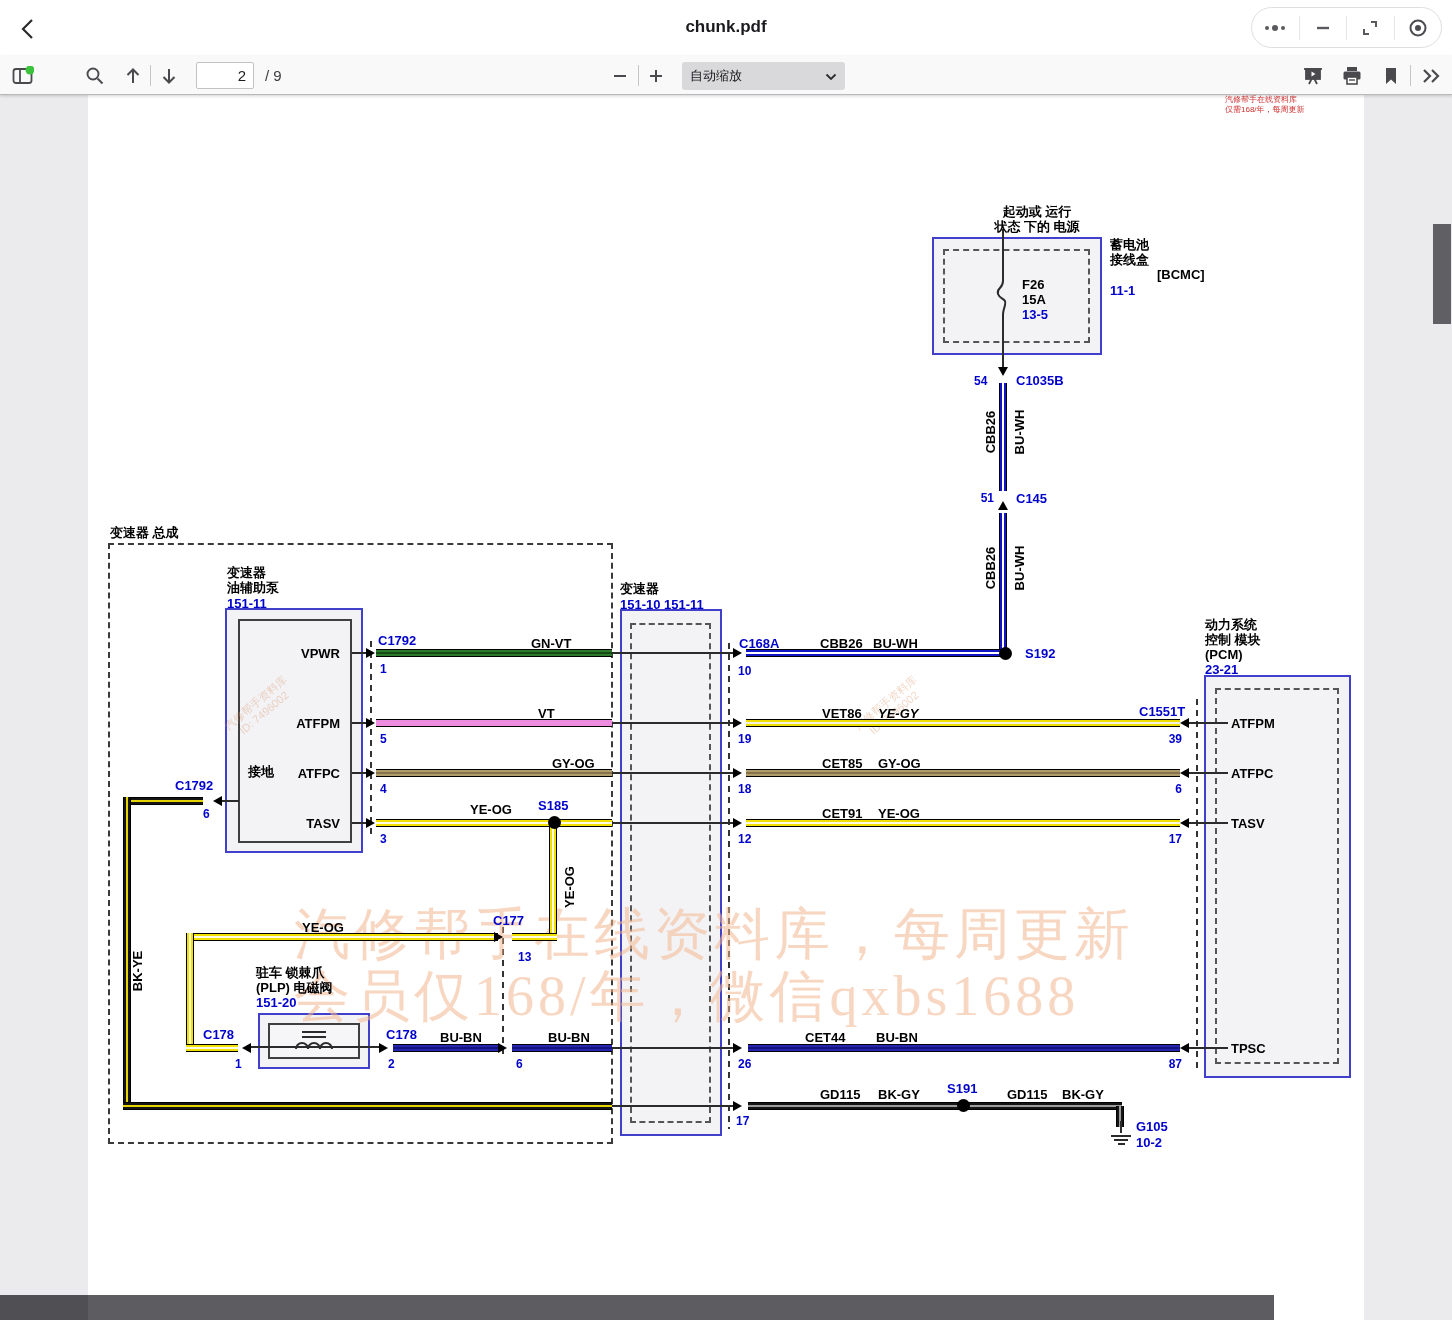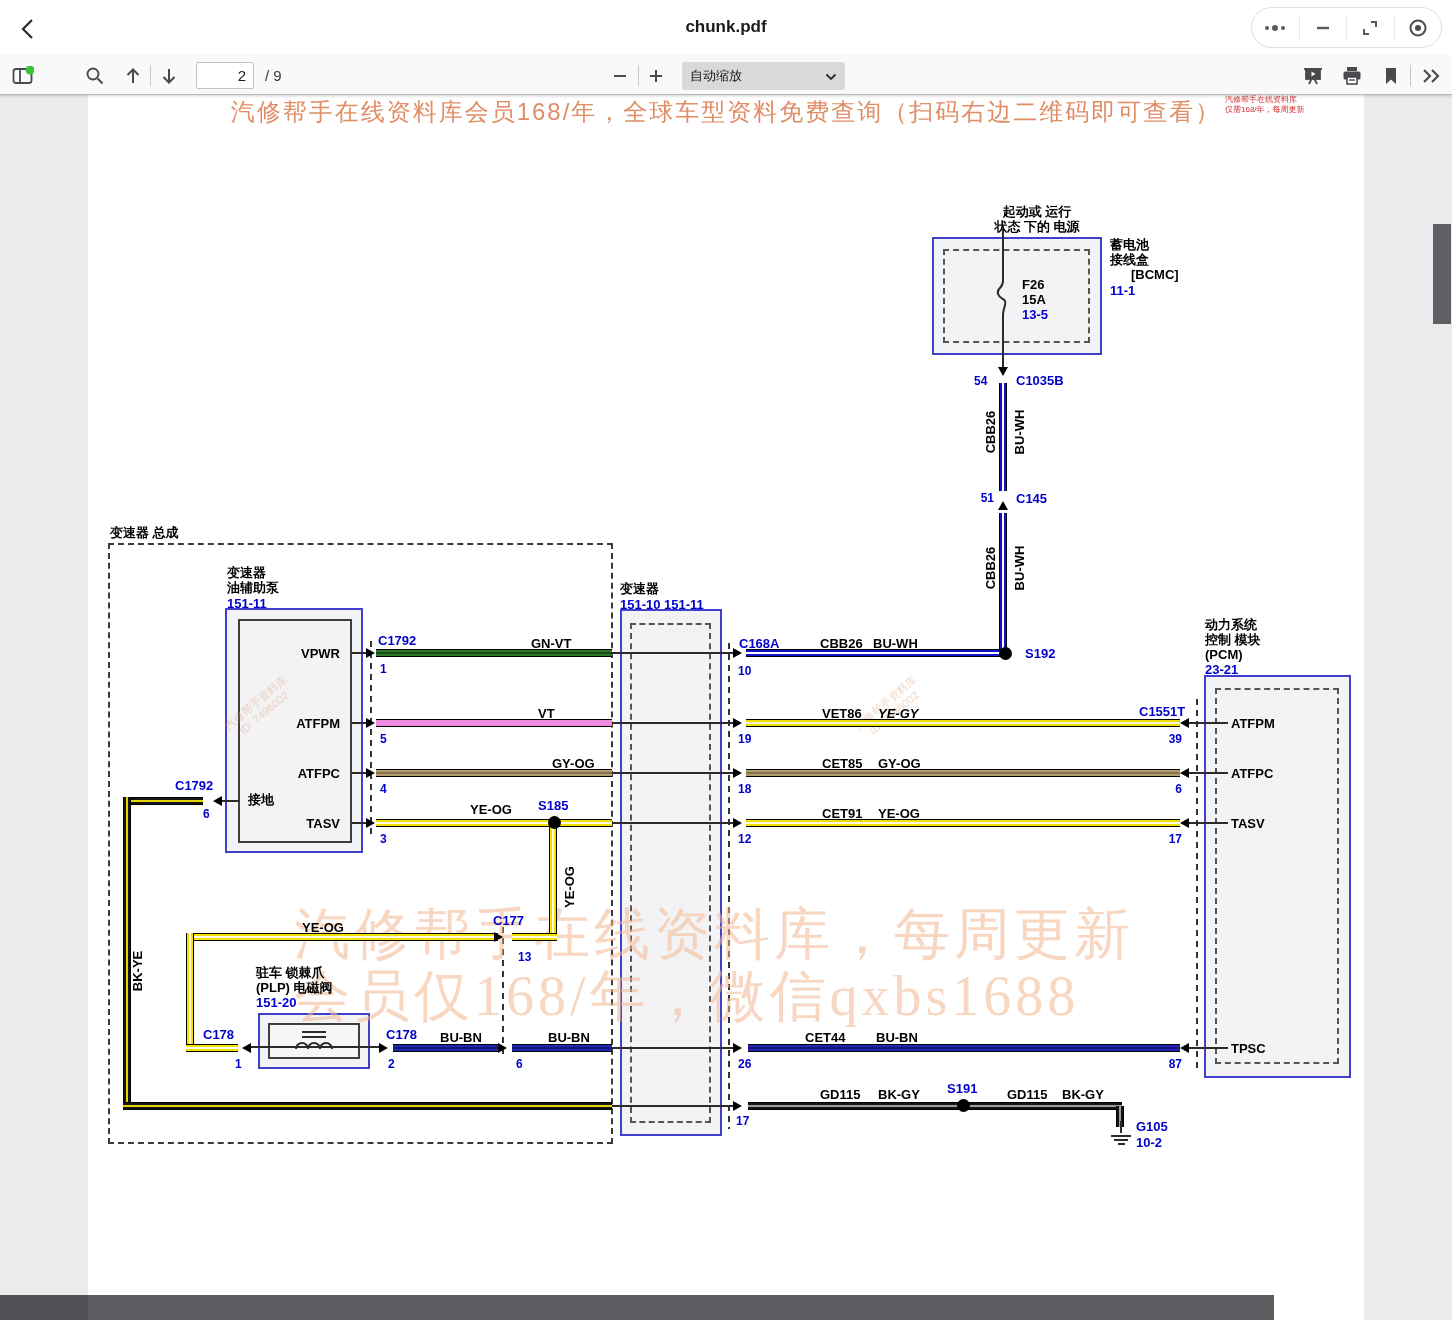--- a/index.html
+++ b/index.html
@@ -185,21 +185,20 @@
   <div class="tb-icon" style="left:1418px;">
     <svg width="22" height="18" fill="none" stroke="#4a4a4e" stroke-width="2.2">
         <path d="M4 3 L10 9 L4 15"></path>
         <path d="M12 3 L18 9 L12 15"></path>
       </svg>
   </div>
 </div>
 
 <div class="page">
 
-  <div class="banner">汽修帮手在线资料库会员168/年，全球车型资料免费查询（扫码右边二维码即可查看）</div>
   <div class="corner-note">
     <div>汽修帮手在线资料库</div>
     <div>仅需168/年，每周更新</div>
   </div>
 
   <div class="wm-line" style="top:802px;">汽修帮手在线资料库，每周更新</div>
   <div class="wm-line" style="top:864px;">会员仅168/年，微信qxbs1688</div>
   <div class="wm-stamp" style="left:112px; top:600px;">
     <div>汽修帮手资料库</div>
       <div>ID: 7496002</div>
@@ -211,21 +210,21 @@
 
   <div class="lbl" style="left:844px; top:109px; width:210px; text-align:center;">起动或 运行</div>
   <div class="lbl" style="left:844px; top:124px; width:210px; text-align:center;">状态 下的 电源</div>
   <div class="blue-box" style="left:844px; top:142px; width:170px; height:118px;"></div>
   <div class="inner-dash" style="left:855px; top:154px; width:147px; height:94px;"></div>
   <div class="lbl" style="left:934px; top:182px;">F26</div>
   <div class="lbl" style="left:934px; top:197px;">15A</div>
   <div class="lbl blue" style="left:934px; top:212px;">13-5</div>
   <div class="lbl" style="left:1022px; top:142px;">蓄电池</div>
   <div class="lbl" style="left:1022px; top:157px;">接线盒</div>
-  <div class="lbl" style="left:996px; top:172px;padding-left:47px;">[BCMC]</div>
+  <div class="lbl" style="left:1022px; top:172px;padding-left:47px;">[BCMC]</div>
   <div class="lbl blue" style="left:1022px; top:188px;">11-1</div>
 
   <div class="thin-v" style="left:914px; top:134px; height:52px;"></div>
   <svg style="position:absolute; left:906px; top:186px; z-index:6;" width="18" height="34">
     <path d="M9,0 C9,8 2,7 4,13 C6,19 13,17 11,24 C10,29 9,29 9,34" fill="none" stroke="#2b2b2b" stroke-width="2"></path>
   </svg>
   <div class="thin-v" style="left:914px; top:220px; height:52px;"></div>
   <div class="arr d" style="left:910px; top:272px;"></div>
   <div class="lbl blue pin" style="left:886px; top:279px; width:20px; text-align:left;">54</div>
   <div class="lbl blue" style="left:928px; top:278px;">C1035B</div>
@@ -245,21 +244,21 @@
 
   <div class="lbl" style="left:139px; top:470px;">变速器</div>
   <div class="lbl" style="left:139px; top:485px;">油辅助泵</div>
   <div class="lbl blue" style="left:139px; top:501px;">151-11</div>
   <div class="blue-box" style="left:137px; top:513px; width:138px; height:245px;"></div>
   <div class="gray-box" style="left:150px; top:524px; width:114px; height:224px;"></div>
   <div class="lbl" style="left:150px; top:551px; width:102px; text-align:right;">VPWR</div>
   <div class="lbl" style="left:150px; top:621px; width:102px; text-align:right;">ATFPM</div>
   <div class="lbl" style="left:150px; top:671px; width:102px; text-align:right;">ATFPC</div>
   <div class="lbl" style="left:150px; top:721px; width:102px; text-align:right;">TASV</div>
-  <div class="lbl" style="left:160px; top:697px;">接地</div>
+  <div class="lbl" style="left:160px; top:669px;">接地</div>
 
   <div class="dash-v" style="left:282px; top:546px; height:198px;"></div>
   <div class="lbl blue" style="left:290px; top:538px;">C1792</div>
   <div class="lbl blue pin" style="left:292px; top:567px;">1</div>
   <div class="lbl blue pin" style="left:292px; top:637px;">5</div>
   <div class="lbl blue pin" style="left:292px; top:687px;">4</div>
   <div class="lbl blue pin" style="left:292px; top:737px;">3</div>
   <div class="thin-h" style="left:264px; top:557px; width:16px;"></div>
   <div class="thin-h" style="left:264px; top:627px; width:16px;"></div>
   <div class="thin-h" style="left:264px; top:677px; width:16px;"></div>

